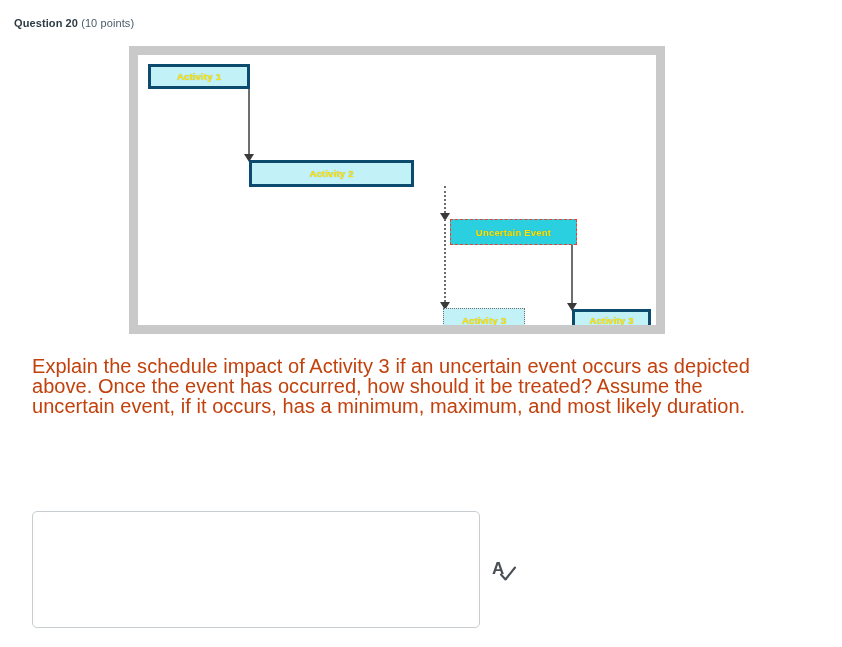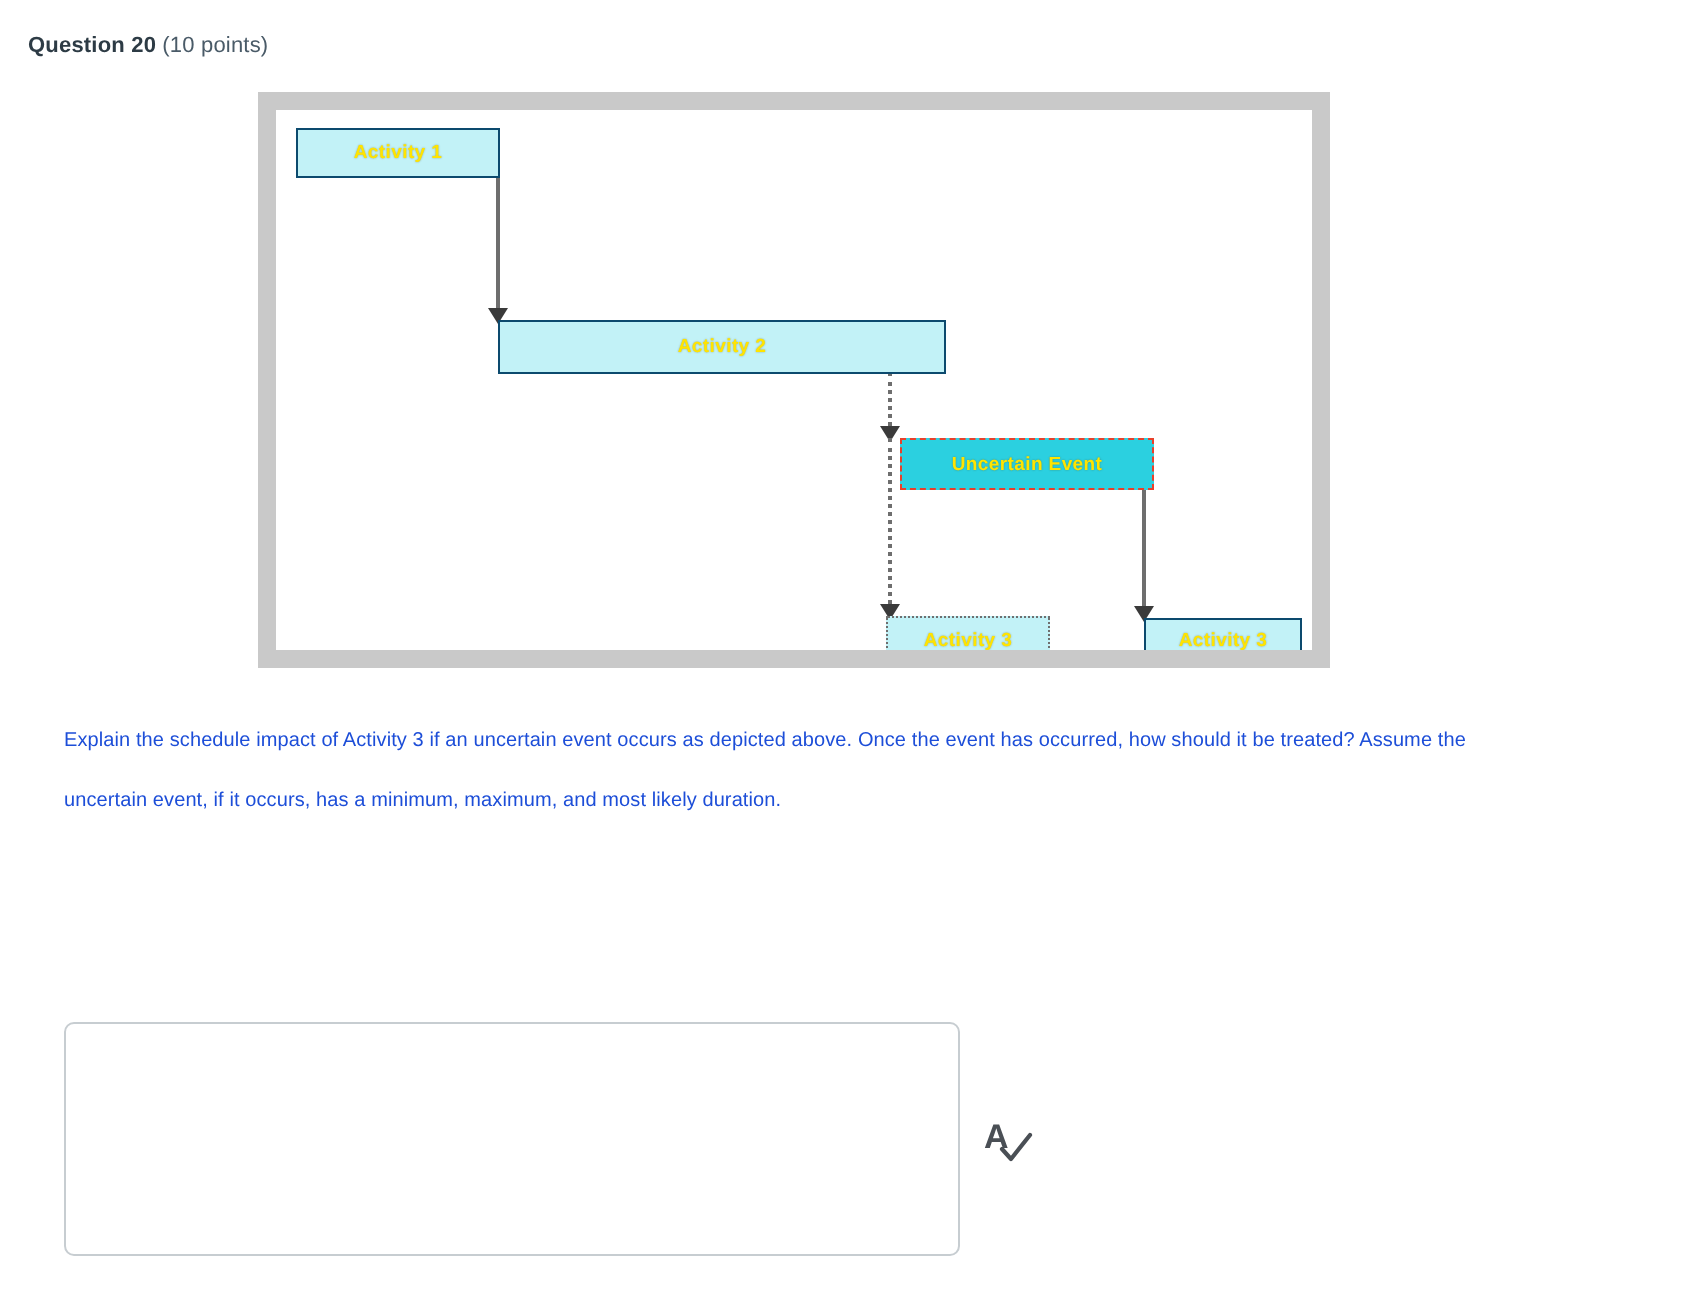--- a/index.html
+++ b/index.html
@@ -63,21 +63,21 @@
     justify-content: center;
     font-size: 9.5px;
     font-weight: bold;
     color: #ffe400;
     text-shadow: 0 0 1px rgba(80,70,0,.45);
     letter-spacing: .2px;
     white-space: nowrap;
   }
   .bar-activity {
     background: #c2f2f7;
-    border: 1px solid #0c4a6e;
+    border: 3px solid #0c4a6e;
   }
   .bar-activity-dotted {
     background: #c2f2f7;
     border: 1px dotted #6f6f6f;
   }
   .bar-uncertain {
     background: #2bd0e0;
     border: 1px dashed #e8402a;
   }
 
@@ -99,23 +99,23 @@
     border-right: 5px solid transparent;
     border-top: 8px solid #3a3a3a;
   }
 
   
   #question-prompt {
     position: absolute;
     left: 32px;
     top: 356px;
     width: 730px;
-    font-size: 10px;
-    line-height: 30px;
-    color: #1d4ed8;
+    font-size: 20px;
+    line-height: 20px;
+    color: #c2410c;
     letter-spacing: .05px;
   }
 
   
   #answer-textarea {
     position: absolute;
     left: 32px;
     top: 511px;
     width: 448px;
     height: 117px;
@@ -154,21 +154,21 @@
       <div class="conn-arrow" style="left: 106px; top: 99px;"></div>
       <div class="conn-line conn-dotted" style="left: 306px; top: 131px; height: 27px;"></div>
       <div class="conn-arrow" style="left: 302px; top: 158px;"></div>
       <div class="conn-line conn-dotted" style="left: 306px; top: 164px; height: 83px;"></div>
       <div class="conn-arrow" style="left: 302px; top: 247px;"></div>
       <div class="conn-line conn-solid" style="left: 433px; top: 189px; height: 59px;"></div>
       <div class="conn-arrow" style="left: 429px; top: 248px;"></div>
       <div class="gantt-bar bar-activity" style="left: 10px; top: 9px; width: 102px; height: 25px;">
         <span>Activity 1</span>
       </div>
-      <div class="gantt-bar bar-activity" style="left: 111px; top: 105px; width: 224px; height: 27px;">
+      <div class="gantt-bar bar-activity" style="left: 111px; top: 105px; width: 165px; height: 27px;">
         <span>Activity 2</span>
       </div>
       <div class="gantt-bar bar-uncertain" style="left: 312px; top: 164px; width: 127px; height: 26px;">
         <span>Uncertain Event</span>
       </div>
       <div class="gantt-bar bar-activity-dotted" style="left: 305px; top: 253px; width: 82px; height: 24px;">
         <span>Activity 3</span>
       </div>
       <div class="gantt-bar bar-activity" style="left: 434px; top: 254px; width: 79px; height: 23px;">
         <span>Activity 3</span>

